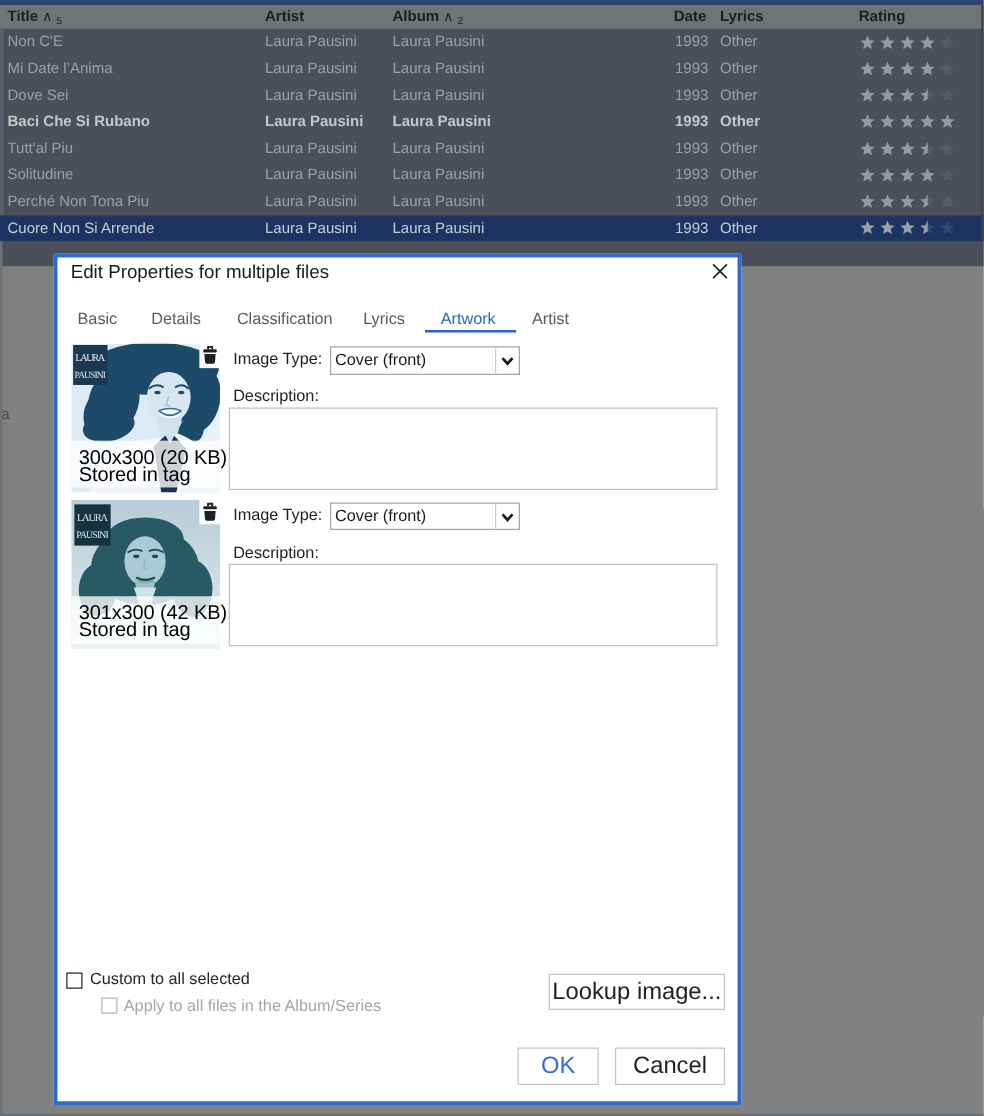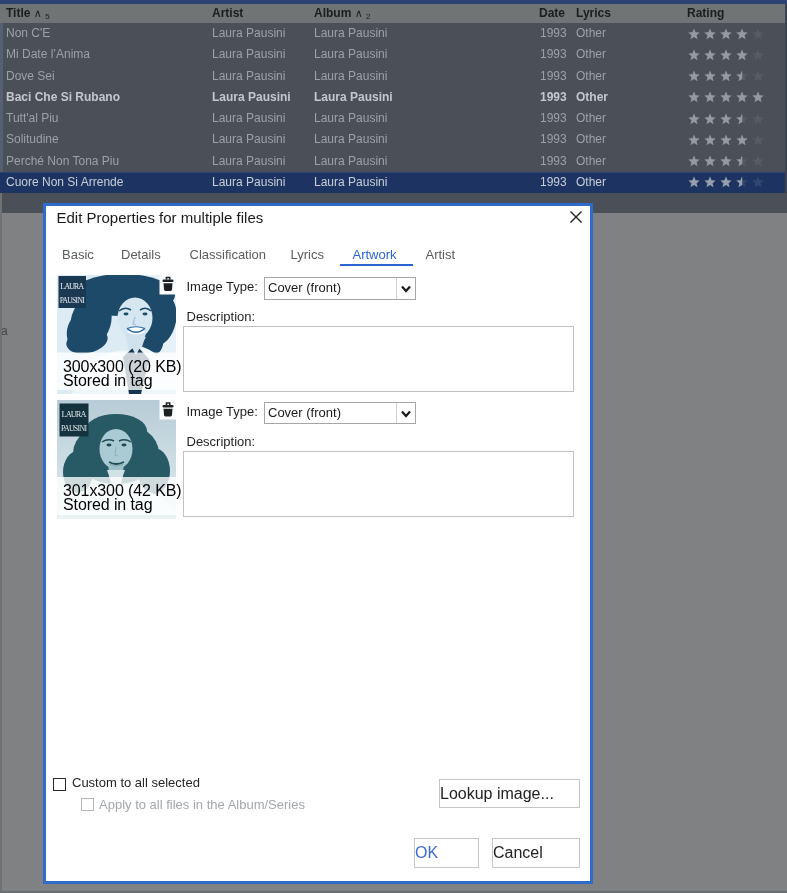--- a/index.html
+++ b/index.html
@@ -42,21 +42,21 @@
   .ddtext { position:absolute; left:3px; top:0; line-height:20.5px; font-size:13px; color:#1a1a1a; }
   .ddsep { position:absolute; right:18.5px; top:0; width:1px; height:100%; background:#d0d0d0; }
   .ddarr { position:absolute; right:4px; top:7px; }
   .tarea { width:391.5px; height:66px; border:1px solid #c0c0c0; background:#fff; }
 
   .cbox { width:13px; height:13px; background:#fff; }
   #cb1 { left:53px; top:777.5px; border:1.7px solid #2a2a2a; }
   #cb1l { left:72px; top:776px; font-size:13px; color:#252525; line-height:13px; }
   #cb2 { left:81px; top:798px; border:1px solid #b4b7ba; }
   #cb2l { left:99px; top:798px; font-size:13px; color:#a2a6ab; line-height:13px; }
-  .btn { border:1px solid #c5c5c5; background:#fff; text-align:left; font-size:16px; color:#222; }
+  .btn { border:1px solid #c5c5c5; background:#fff; text-align:center; font-size:19px; color:#222; }
   #blookup { left:439px; top:779px; width:141px; height:29px; line-height:27px; }
   #bok { left:414px; top:838px; width:65px; height:30px; line-height:28px; color:#3a6ad4; }
   #bcancel { left:492px; top:838px; width:88px; height:30px; line-height:28px; }
 </style>
 </head>
 <body>
 <div id="app">
 <svg width="0" height="0" style="position:absolute">
   <defs>
     <path id="st" d="M6 .4 L7.59 4.22 L11.71 4.55 L8.57 7.23 L9.53 11.25 L6 9.1 L2.47 11.25 L3.43 7.23 L0.29 4.55 L4.41 4.22 Z"></path>

